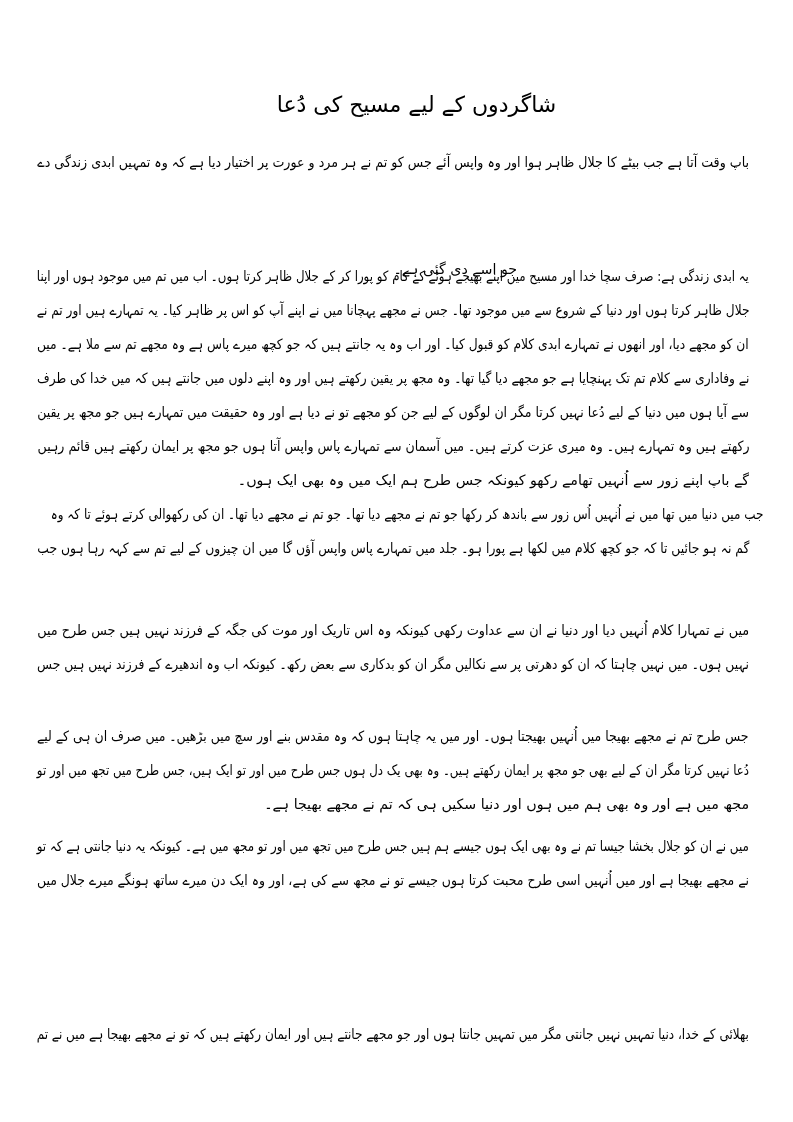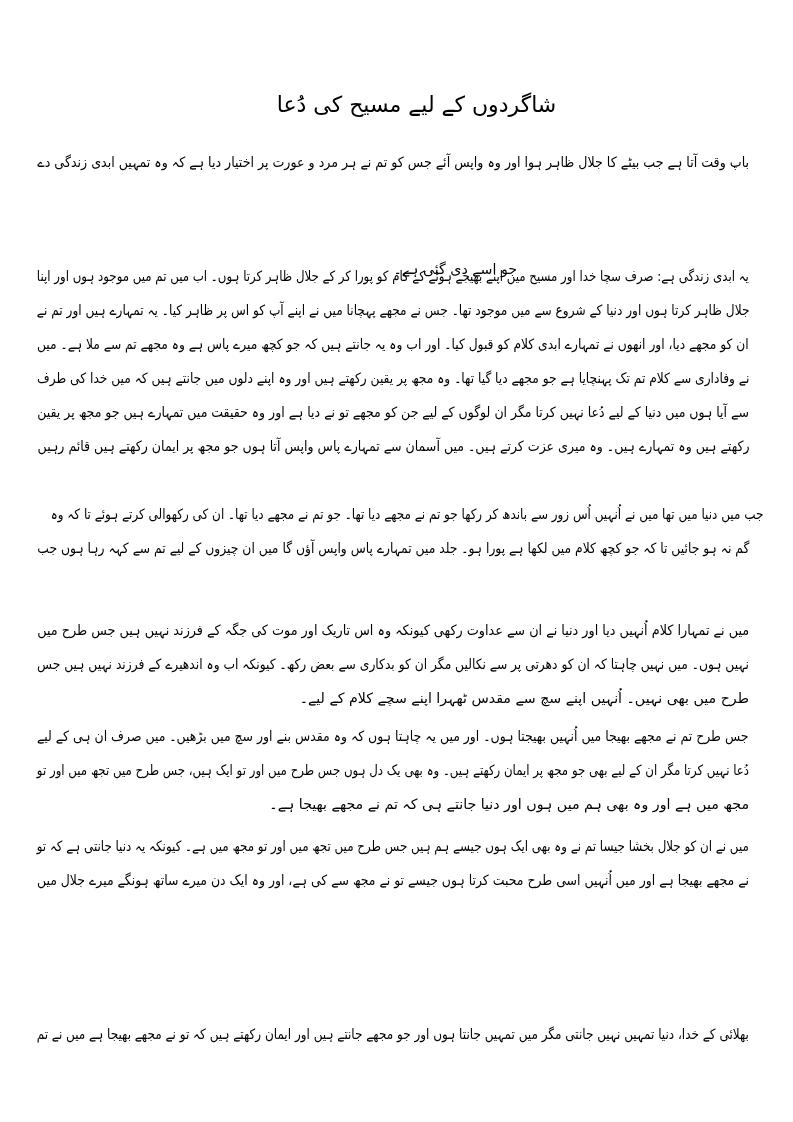--- a/index.html
+++ b/index.html
@@ -51,29 +51,29 @@
 
   <div class="line" style="right: 44px; width: 706px; top: 148px; transform-origin: right center; transform: scaleX(0.89);">باپ وقت آتا ہے جب بیٹے کا جلال ظاہر ہوا اور وہ واپس آئے جس کو تم نے ہر مرد و عورت پر اختیار دیا ہے کہ وہ تمہیں ابدی زندگی دے</div>
   <div class="line" style="right: 276px; top: 210px; margin-top: 45px;">جو اسے دی گئی ہے۔</div>
 
   <div class="line" style="right: 44px; top: 262px; transform-origin: right center; transform: scaleX(0.83);">یہ ابدی زندگی ہے: صرف سچا خدا اور مسیح میں اپنے بھیجے ہوئے کے کام کو پورا کر کے جلال ظاہر کرتا ہوں۔ اب میں تم میں موجود ہوں اور اپنا</div>
   <div class="line" style="right: 44px; top: 296px; transform-origin: right center; transform: scaleX(0.856);">جلال ظاہر کرتا ہوں اور دنیا کے شروع سے میں موجود تھا۔ جس نے مجھے پہچانا میں نے اپنے آپ کو اس پر ظاہر کیا۔ یہ تمہارے ہیں اور تم نے</div>
   <div class="line" style="right: 44px; top: 330px; transform-origin: right center; transform: scaleX(0.864);">ان کو مجھے دیا، اور انھوں نے تمہارے ابدی کلام کو قبول کیا۔ اور اب وہ یہ جانتے ہیں کہ جو کچھ میرے پاس ہے وہ مجھے تم سے ملا ہے۔ میں</div>
   <div class="line" style="right: 44px; top: 364px; transform-origin: right center; transform: scaleX(0.862);">نے وفاداری سے کلام تم تک پہنچایا ہے جو مجھے دیا گیا تھا۔ وہ مجھ پر یقین رکھتے ہیں اور وہ اپنے دلوں میں جانتے ہیں کہ میں خدا کی طرف</div>
   <div class="line" style="right: 44px; top: 398px; transform-origin: right center; transform: scaleX(0.882);">سے آیا ہوں میں دنیا کے لیے دُعا نہیں کرتا مگر ان لوگوں کے لیے جن کو مجھے تو نے دیا ہے اور وہ حقیقت میں تمہارے ہیں جو مجھ پر یقین</div>
   <div class="line" style="right: 44px; top: 432px; transform-origin: right center; transform: scaleX(0.886);">رکھتے ہیں وہ تمہارے ہیں۔ وہ میری عزت کرتے ہیں۔ میں آسمان سے تمہارے پاس واپس آتا ہوں جو مجھ پر ایمان رکھتے ہیں قائم رہیں</div>
+  <div class="line" style="right: 44px; top: 466px;">گے باپ اپنے زور سے اُنہیں تھامے رکھو کیونکہ جس طرح ہم ایک میں وہ بھی ایک ہوں۔</div>
 
   <div class="line" style="right: 30px; top: 500px; transform-origin: right center; transform: scaleX(0.845);">جب میں دنیا میں تھا میں نے اُنہیں اُس زور سے باندھ کر رکھا جو تم نے مجھے دیا تھا۔ جو تم نے مجھے دیا تھا۔ ان کی رکھوالی کرتے ہوئے تا کہ وہ</div>
   <div class="line" style="right: 44px; top: 534px; transform-origin: right center; transform: scaleX(0.869);">گم نہ ہو جائیں تا کہ جو کچھ کلام میں لکھا ہے پورا ہو۔ جلد میں تمہارے پاس واپس آؤں گا میں ان چیزوں کے لیے تم سے کہہ رہا ہوں جب</div>
 
   <div class="line" style="right: 44px; top: 616px; transform-origin: right center; transform: scaleX(0.901);">میں نے تمہارا کلام اُنہیں دیا اور دنیا نے ان سے عداوت رکھی کیونکہ وہ اس تاریک اور موت کی جگہ کے فرزند نہیں ہیں جس طرح میں</div>
   <div class="line" style="right: 44px; top: 650px; transform-origin: right center; transform: scaleX(0.865);">نہیں ہوں۔ میں نہیں چاہتا کہ ان کو دھرتی پر سے نکالیں مگر ان کو بدکاری سے بعض رکھ۔ کیونکہ اب وہ اندھیرے کے فرزند نہیں ہیں جس</div>
-  <div class="line" style="right: 44px; top: 684px;">طرح میں بھی نہیں۔ اُنہیں اپنے سچ سے مقدس ٹھہرا اپنے سچے کلام کے لیے۔</div>
 
   <div class="line" style="right: 44px; top: 722px; transform-origin: right center; transform: scaleX(0.878);">جس طرح تم نے مجھے بھیجا میں اُنہیں بھیجتا ہوں۔ اور میں یہ چاہتا ہوں کہ وہ مقدس بنے اور سچ میں بڑھیں۔ میں صرف ان ہی کے لیے</div>
   <div class="line" style="right: 44px; top: 756px; transform-origin: right center; transform: scaleX(0.83);">دُعا نہیں کرتا مگر ان کے لیے بھی جو مجھ پر ایمان رکھتے ہیں۔ وہ بھی یک دل ہوں جس طرح میں اور تو ایک ہیں، جس طرح میں تجھ میں اور تو</div>
-  <div class="line" style="right: 44px; top: 790px;">مجھ میں ہے اور وہ بھی ہم میں ہوں اور دنیا جانتے ہی کہ تم نے مجھے بھیجا ہے۔</div>
+  <div class="line" style="right: 44px; top: 790px;">مجھ میں ہے اور وہ بھی ہم میں ہوں اور دنیا سکیں ہی کہ تم نے مجھے بھیجا ہے۔</div>
 
   <div class="line" style="right: 44px; top: 832px; transform-origin: right center; transform: scaleX(0.837);">میں نے ان کو جلال بخشا جیسا تم نے وہ بھی ایک ہوں جیسے ہم ہیں جس طرح میں تجھ میں اور تو مجھ میں ہے۔ کیونکہ یہ دنیا جانتی ہے کہ تو</div>
   <div class="line" style="right: 44px; top: 866px; transform-origin: right center; transform: scaleX(0.878);">نے مجھے بھیجا ہے اور میں اُنہیں اسی طرح محبت کرتا ہوں جیسے تو نے مجھ سے کی ہے، اور وہ ایک دن میرے ساتھ ہونگے میرے جلال میں</div>
 
   <div class="line" style="right: 44px; top: 1020px; transform-origin: right center; transform: scaleX(0.848);">بھلائی کے خدا، دنیا تمہیں نہیں جانتی مگر میں تمہیں جانتا ہوں اور جو مجھے جانتے ہیں اور ایمان رکھتے ہیں کہ تو نے مجھے بھیجا ہے میں نے تم</div>
 </div>
 
 </body></html>

